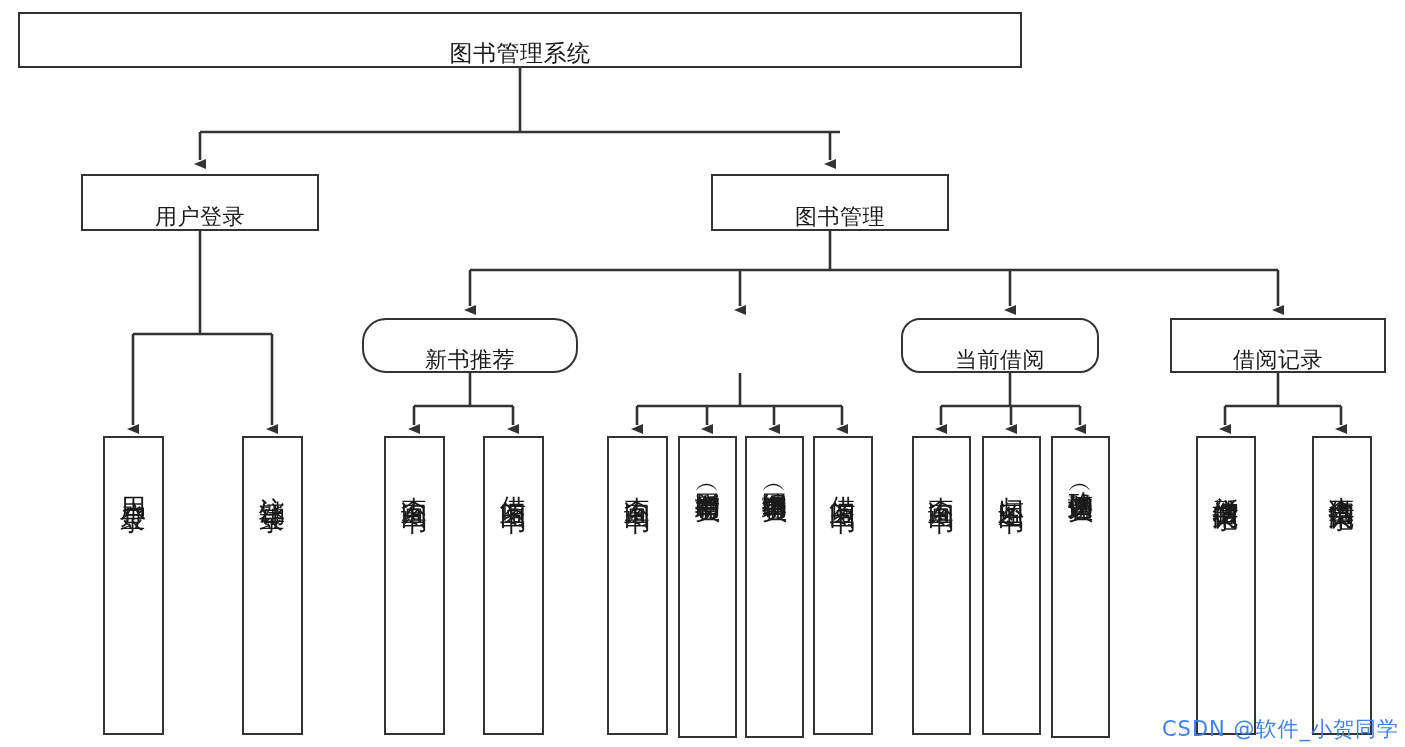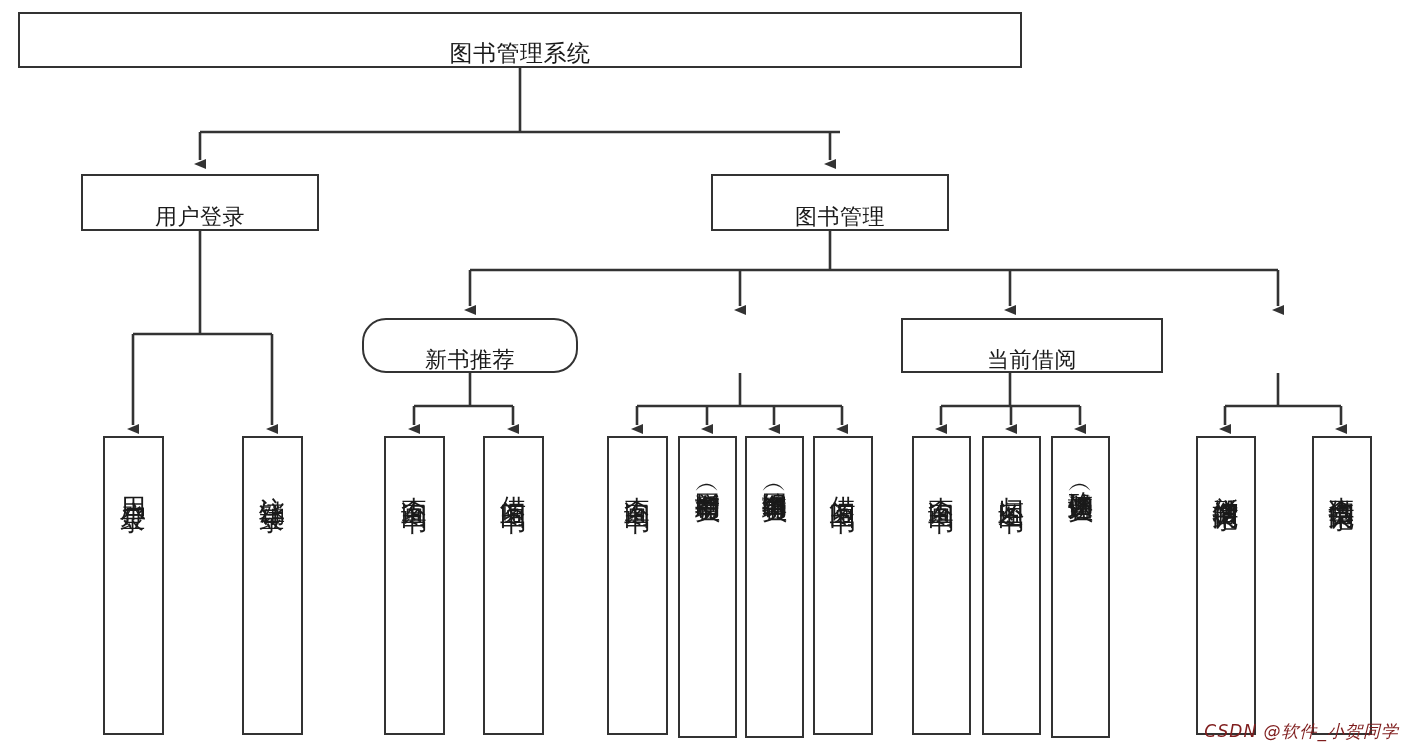--- a/index.html
+++ b/index.html
@@ -68,26 +68,25 @@
   .node.vert.two-col .label {
     writing-mode: vertical-rl;
     text-orientation: upright;
     white-space: normal;
     max-height: 100%;
   }
   .watermark {
     position: absolute;
     right: 6px;
     bottom: 4px;
-    font-size: 17px;
-    color: #7f1d1d;
+    font-size: 21px;
+    color: #3b82f6;
     letter-spacing: 1px;
     white-space: nowrap;
     font-family: "DejaVu Sans", "Liberation Sans", sans-serif;
-    font-style: italic;
   }
 </style>
 </head>
 <body>
 
 <div id="canvas">
 
   <svg class="edges" viewBox="0 0 1405 747">
     <defs>
       <marker id="arrow" markerWidth="10" markerHeight="12" refX="1" refY="6" orient="auto" markerUnits="userSpaceOnUse">
@@ -148,24 +147,27 @@
 
   <div class="node horiz" style="left:711px; top:174px; width:238px; height:57px;padding-left:20px;">
     <span class="label">图书管理</span>
   </div>
 
   <div class="node horiz" style="left:362px; top:318px; width:216px; height:55px;border-radius:24px;">
     <span class="label">新书推荐</span>
   </div>
 
 
-  <div class="node horiz" style="left:901px; top:318px; width:262px; height:55px;">
+  <div class="node horiz" style="left:901px; top:318px; width:198px; height:55px;border-radius:19px;">
     <span class="label">当前借阅</span>
   </div>
 
+  <div class="node horiz" style="left:1170px; top:318px; width:216px; height:55px;">
+    <span class="label">借阅记录</span>
+  </div>
 
   <div class="node vert" style="left:103px; top:436px; width:61px; height:299px;">
     <span class="label">用户登录</span>
   </div>
 
   <div class="node vert" style="left:242px; top:436px; width:61px; height:299px;">
     <span class="label">注销登录</span>
   </div>
 
   <div class="node vert" style="left:384px; top:436px; width:61px; height:299px;">

